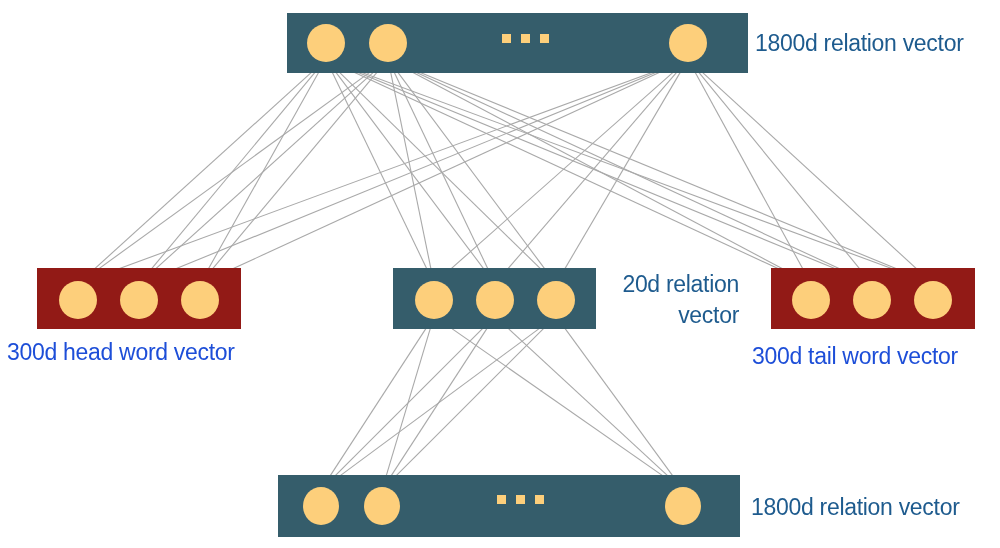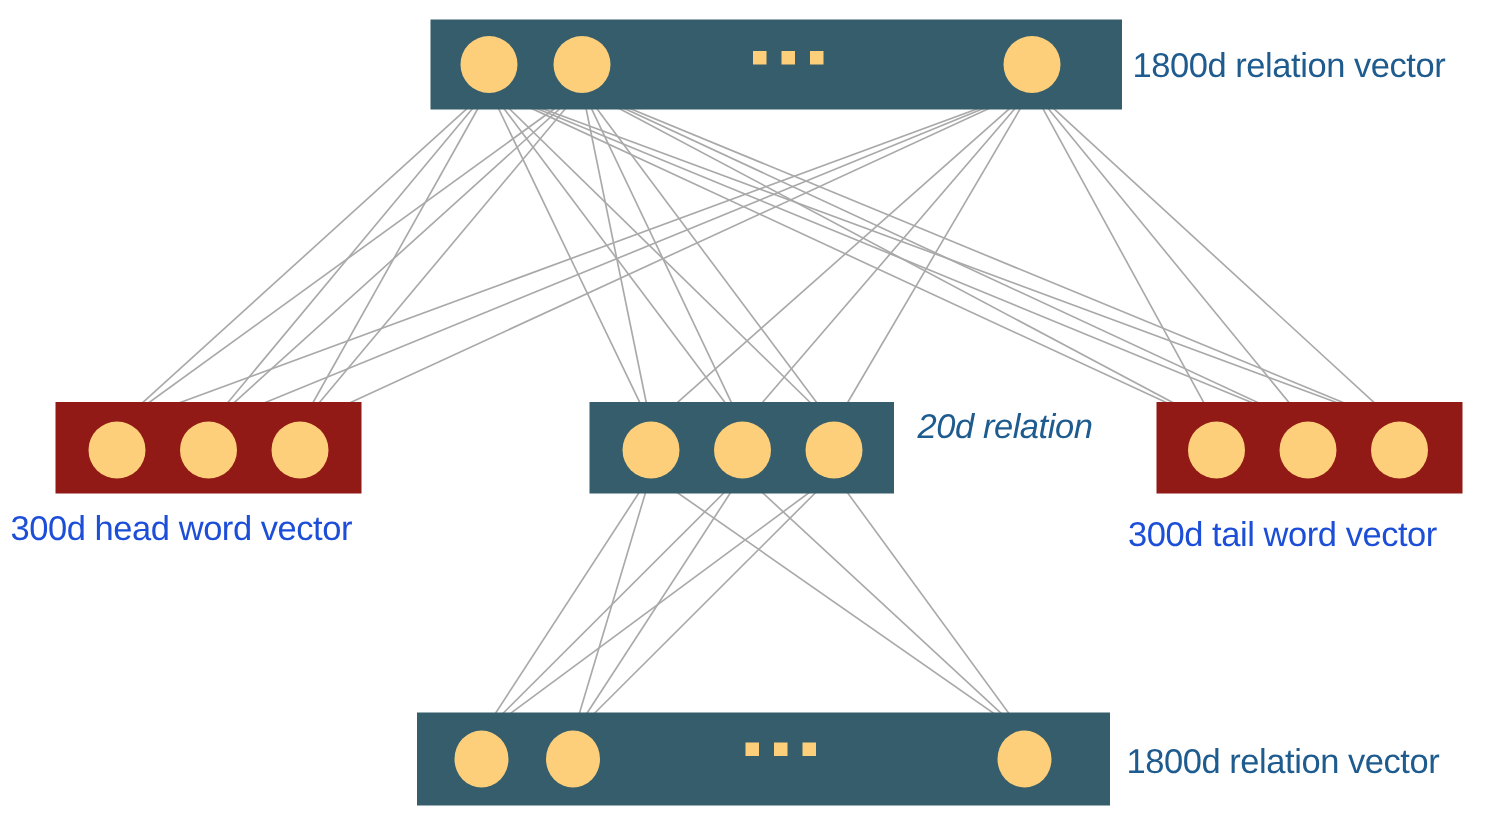--- a/index.html
+++ b/index.html
@@ -8,21 +8,21 @@
     .box { position: absolute; }
     .teal { background: #355d6b; }
     .red { background: #921a16; }
     .node { position: absolute; width: 38px; height: 38px; border-radius: 50%; background: #fdcf7b; }
     .node.oval { width: 36px; height: 38px; border-radius: 50%; }
     .dots { position: absolute; display: flex; gap: 10px; }
     .dots span { width: 9px; height: 9px; background: #fdcf7b; display: block; }
     .label { position: absolute; font-size: 23px; white-space: nowrap; letter-spacing: -0.3px; }
     .label.blue { color: #1e5b8e; }
     .label.dred { color: #1d4ed8; }
-    .label.center { text-align: center; line-height: 31px; font-style: italic; }
+    .label.center { text-align: right; line-height: 31px; }
     svg#links { position: absolute; left: 0; top: 0; }
     svg#links line { stroke: #a9a9a9; stroke-width: 1.1; }
   </style>
 </head>
 <body>
 
 <div id="stage">
   <svg id="links" width="1000" height="548">
       <line x1="326" y1="59.15" x2="78" y2="283.85"></line>
       <line x1="326" y1="59.15" x2="139" y2="283.85"></line>
@@ -78,20 +78,21 @@
   <div class="node" style="left:120px; top:281px;"></div>
   <div class="node" style="left:181px; top:281px;"></div>
   <div class="label dred" style="left:7px; top:339px;">300d head word vector</div>
 
   <div class="box teal" style="left:393px; top:268px; width:203px; height:61px;"></div>
   <div class="node" style="left:415px; top:281px;"></div>
   <div class="node" style="left:476px; top:281px;"></div>
   <div class="node" style="left:537px; top:281px;"></div>
   <div class="label blue center" style="left:601px; top:269px; width:138px;">
     <div>20d relation</div>
+    <div>vector</div>
   </div>
 
   <div class="box red" style="left:771px; top:268px; width:204px; height:61px;"></div>
   <div class="node" style="left:792px; top:281px;"></div>
   <div class="node" style="left:853px; top:281px;"></div>
   <div class="node" style="left:914px; top:281px;"></div>
   <div class="label dred" style="left:752px; top:343px;">300d tail word vector</div>
 
   <div class="box teal" style="left:278px; top:475px; width:462px; height:62px;"></div>
   <div class="node oval" style="left:303px; top:487px;"></div>

